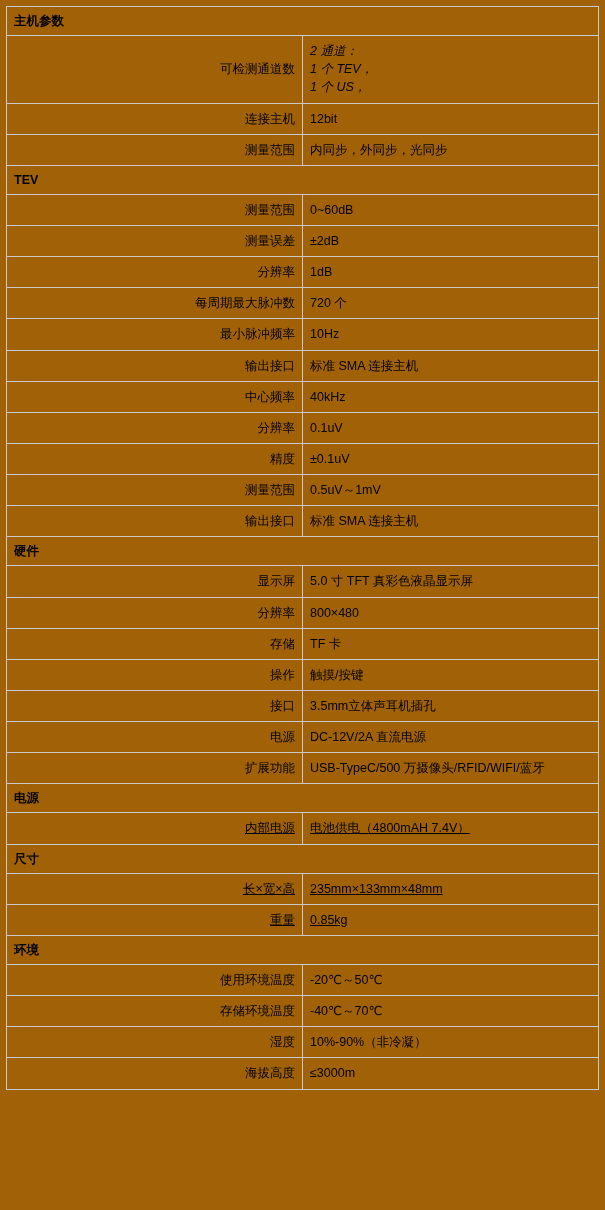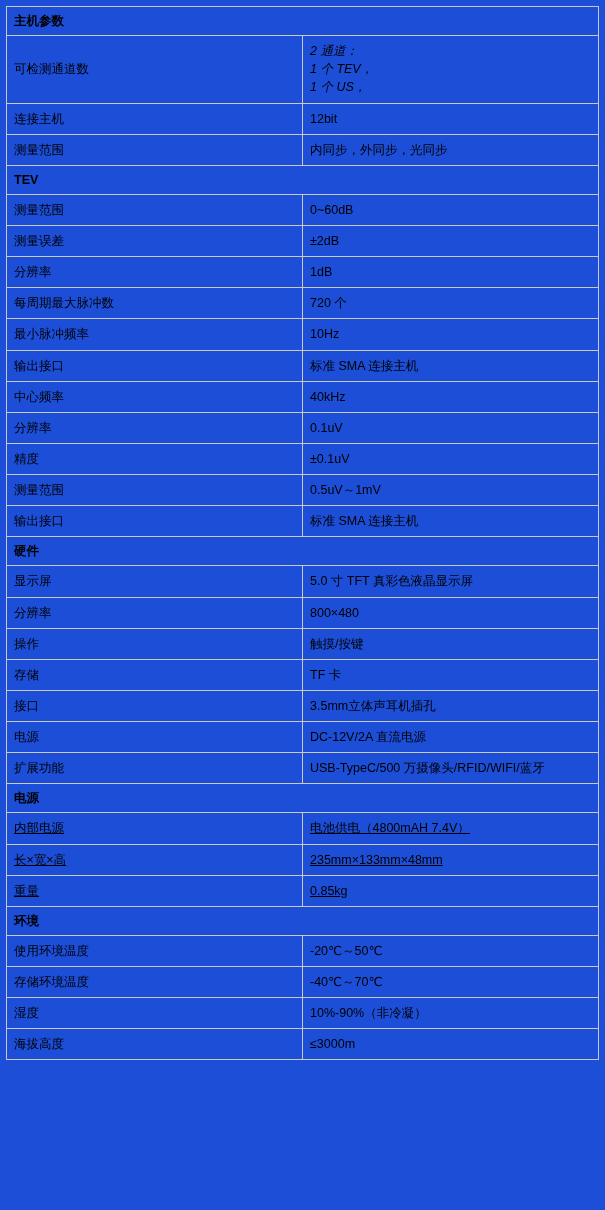--- a/index.html
+++ b/index.html
@@ -9,37 +9,38 @@
   }
   body {
     font-family: "Liberation Sans", "DejaVu Sans", sans-serif;
     color: #000000;
   }
   .page {
     width: 605px;
     min-height: 1210px;
     box-sizing: border-box;
     padding: 6px 6px 10px 6px;
-    background: #1d4ed8;
+    background: #a16207;
   }
   table.spec {
     width: 593px;
     border-collapse: collapse;
     table-layout: fixed;
     font-size: 12.5px;
   }
   table.spec td {
     border: 1px solid #c9c9c9;
     padding: 6px 7px;
     vertical-align: middle;
     line-height: 1.45;
     word-break: break-word;
   }
   td.label {
     width: 172px;
+    text-align: right;
   }
   td.value {
     width: 419px;
   }
   tr.section td {
     font-weight: bold;
     padding: 5px 7px;
   }
   .multiline {
     white-space: pre-line;
@@ -127,45 +128,48 @@
         </tr>
         <tr class="row">
           <td class="label">显示屏</td>
           <td class="value">5.0 寸 TFT 真彩色液晶显示屏</td>
         </tr>
         <tr class="row">
           <td class="label">分辨率</td>
           <td class="value">800×480</td>
         </tr>
         <tr class="row">
+          <td class="label">存储</td>
+          <td class="value">TF 卡</td>
+        </tr>
+        <tr class="row">
           <td class="label">操作</td>
           <td class="value">触摸/按键</td>
-        </tr>
-        <tr class="row">
-          <td class="label">存储</td>
-          <td class="value">TF 卡</td>
         </tr>
         <tr class="row">
           <td class="label">接口</td>
           <td class="value">3.5mm立体声耳机插孔</td>
         </tr>
         <tr class="row">
           <td class="label">电源</td>
           <td class="value">DC-12V/2A 直流电源</td>
         </tr>
         <tr class="row">
           <td class="label">扩展功能</td>
           <td class="value">USB-TypeC/500 万摄像头/RFID/WIFI/蓝牙</td>
         </tr>
         <tr class="section">
           <td colspan="2">电源</td>
         </tr>
         <tr class="row tall">
           <td class="label">内部电源</td>
           <td class="value">电池供电（4800mAH 7.4V）</td>
+        </tr>
+        <tr class="section">
+          <td colspan="2">尺寸</td>
         </tr>
         <tr class="row tall">
           <td class="label">长×宽×高</td>
           <td class="value">235mm×133mm×48mm</td>
         </tr>
         <tr class="row tall">
           <td class="label">重量</td>
           <td class="value">0.85kg</td>
         </tr>
         <tr class="section">

